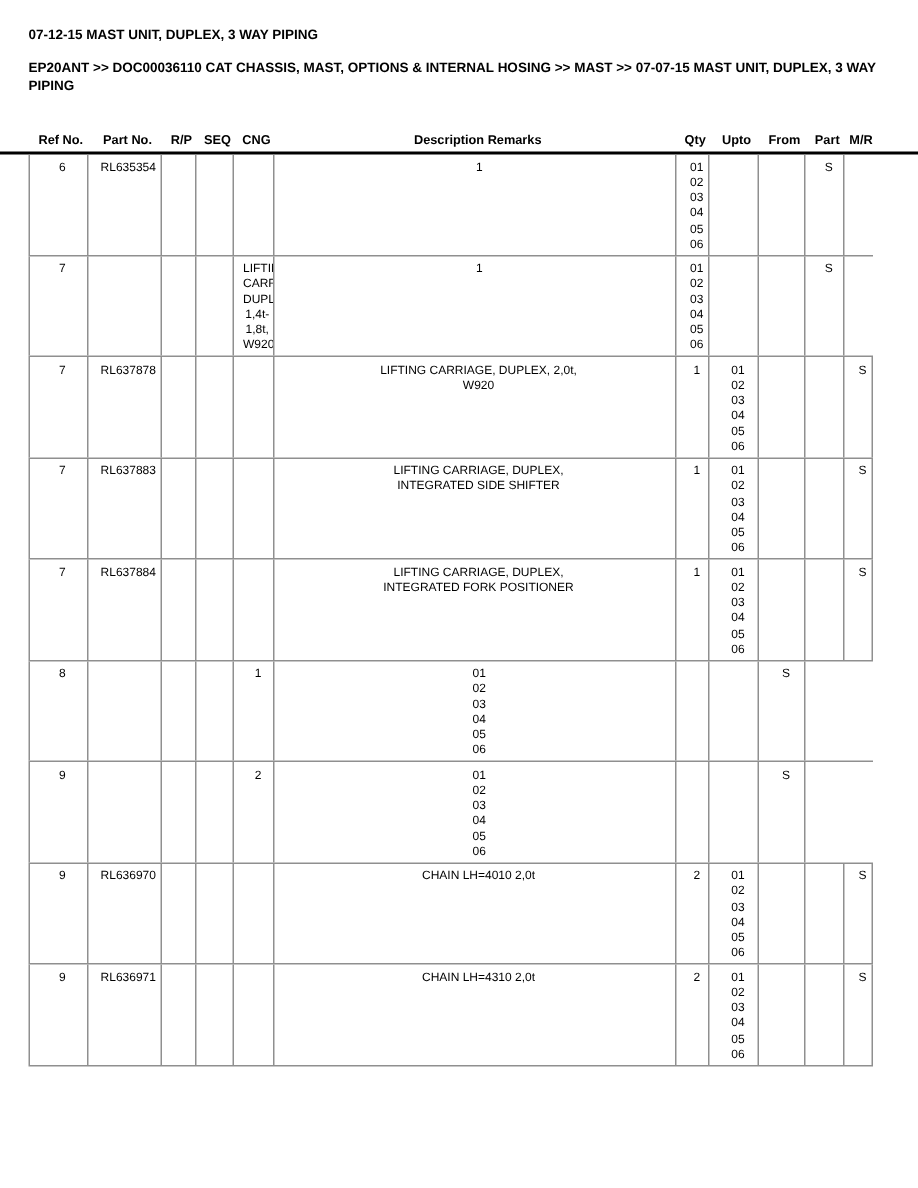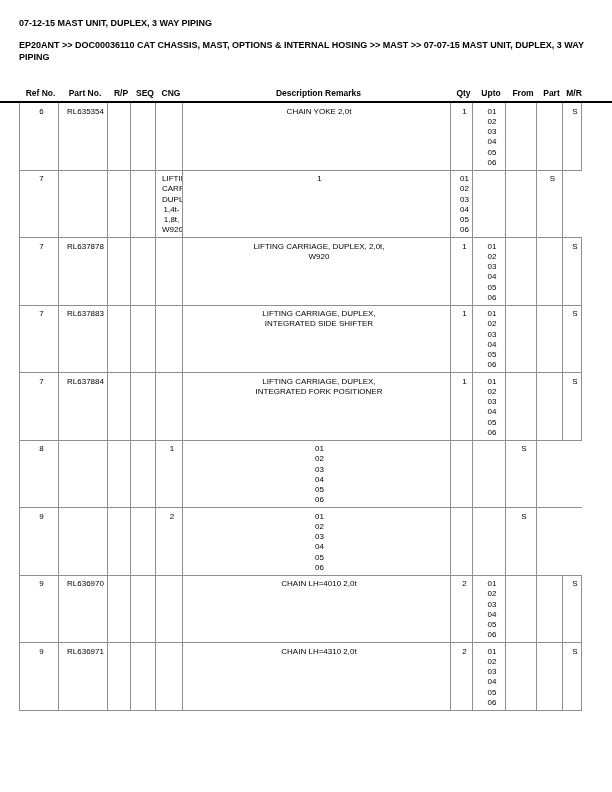--- a/index.html
+++ b/index.html
@@ -61,21 +61,20 @@
 
   <div class="rule"></div>
 
   <div class="tbody">
       <div class="row cols">
     <div class="cell ref">6</div>
     <div class="cell part">RL635354</div>
     <div class="cell rp"></div>
     <div class="cell seq"></div>
     <div class="cell cng"></div>
-    <div class="cell desc">CHAIN YOKE 2,0t</div>
     <div class="cell qty">1</div>
     <div class="cell model">01
 02
 03
 04
 05
 06</div>
     <div class="cell from"></div>
     <div class="cell upto"></div>
     <div class="cell mr">S</div>

